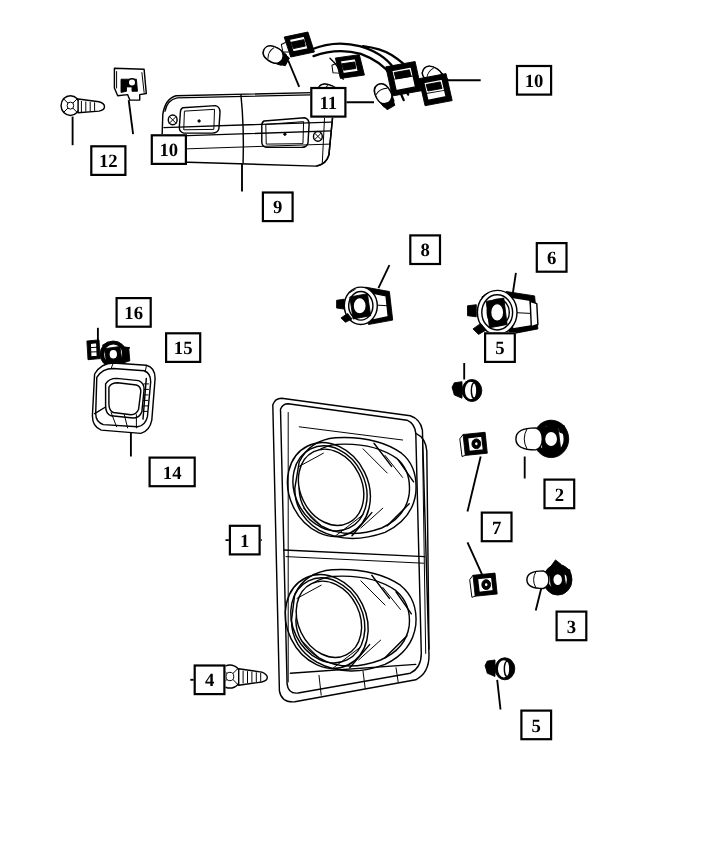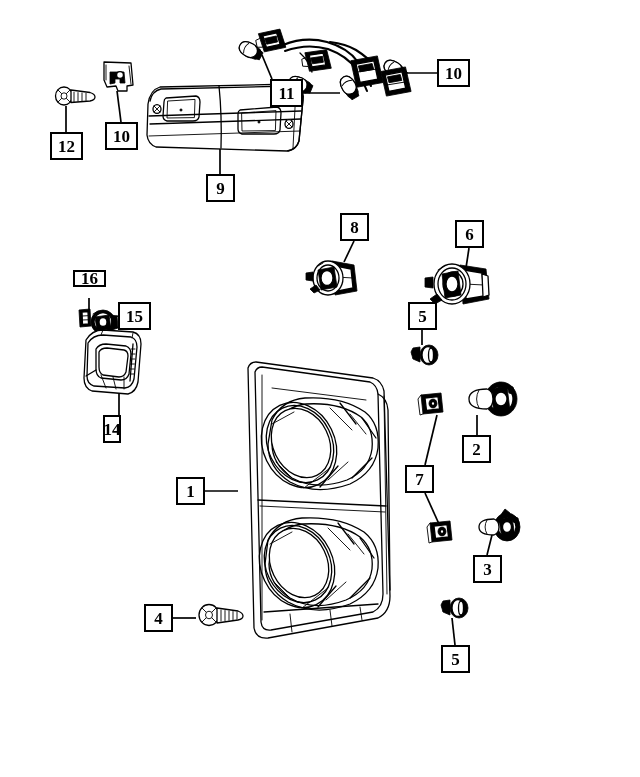--- a/index.html
+++ b/index.html
@@ -35,20 +35,21 @@
     color: #000000;
     font-family: "Liberation Serif", serif;
     font-weight: bold;
     text-align: center;
     line-height: 1;
     display: flex;
     align-items: center;
     justify-content: center;
     letter-spacing: 0px;
     z-index: 40;
+    margin-left: 32px;
   }
 </style>
 </head>
 <body>
 
 <div id="diagram-root">
 
   <svg id="art-layer" viewBox="0 0 640 777" width="640" height="777" xmlns="http://www.w3.org/2000/svg">
     <defs>
       <style>
@@ -412,33 +413,33 @@
       </div>
       <div class="callout" style="left: 340px; top: 213px; width: 29px; height: 28px; font-size: 17px;">
         <span>8</span>
       </div>
       <div class="callout" style="left: 206px; top: 174px; width: 29px; height: 28px; font-size: 17px;">
         <span>9</span>
       </div>
       <div class="callout" style="left: 437px; top: 59px; width: 33px; height: 28px; font-size: 17px;">
         <span>10</span>
       </div>
-      <div class="callout" style="left: 270px; top: 79px; width: 33px; height: 28px; font-size: 17px;">
+      <div class="callout" style="left: 250px; top: 79px; width: 33px; height: 28px; font-size: 17px;">
         <span>11</span>
       </div>
       <div class="callout" style="left: 50px; top: 132px; width: 33px; height: 28px; font-size: 17px;">
         <span>12</span>
       </div>
       <div class="callout" style="left: 105px; top: 122px; width: 33px; height: 28px; font-size: 17px;">
         <span>10</span>
       </div>
-      <div class="callout" style="left: 103px; top: 415px; width: 18px; height: 28px; font-size: 17px;">
+      <div class="callout" style="left: 103px; top: 415px; width: 43px; height: 28px; font-size: 17px;">
         <span>14</span>
       </div>
       <div class="callout" style="left: 118px; top: 302px; width: 33px; height: 28px; font-size: 17px; text-align: center;">
         <span>15</span>
       </div>
-      <div class="callout" style="left: 73px; top: 270px; width: 33px; height: 17px; font-size: 17px;">
+      <div class="callout" style="left: 73px; top: 270px; width: 33px; height: 28px; font-size: 17px;">
         <span>16</span>
       </div>
     </div>
 
 </div>
 
 </body></html>

